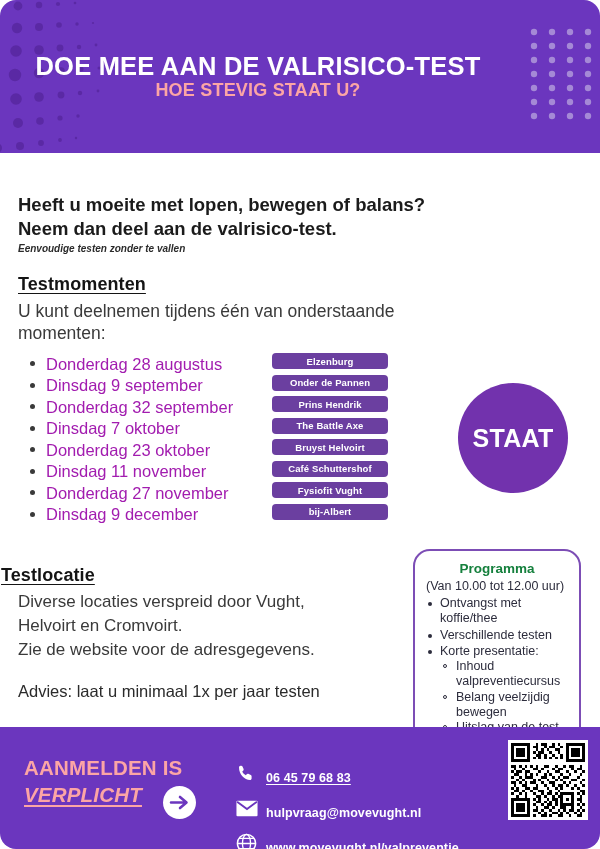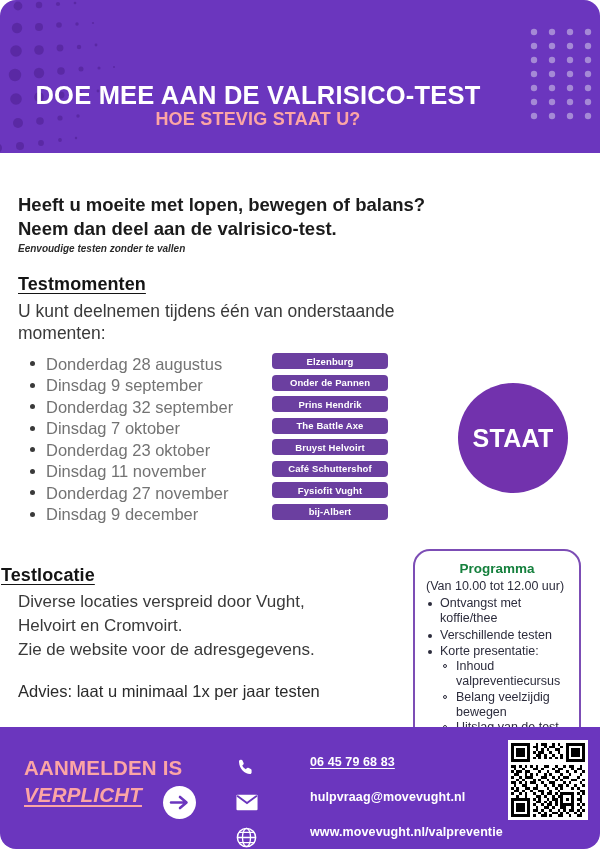--- a/index.html
+++ b/index.html
@@ -18,21 +18,20 @@
     background:#6B36BE;
     border-top-left-radius:16px;border-top-right-radius:16px;
     overflow:hidden;
   }
   .hdr-dots-left{position:absolute;left:-14px;top:-10px;width:150px;height:175px;}
   .hdr-dots-right{position:absolute;right:8px;top:26px;width:64px;height:104px;}
   .header-titles{
     position:absolute;left:0;top:0;width:516px;height:153px;
     display:flex;flex-direction:column;align-items:center;justify-content:center;
     gap:1px;
-    margin-top:29px;
   }
   .h-title{
     color:#ffffff;font-size:25.5px;font-weight:bold;letter-spacing:.2px;
     text-align:center;line-height:1;
   }
   .h-sub{
     color:#fca5a5;font-size:18px;font-weight:bold;letter-spacing:.2px;
     line-height:1;
   }
 
@@ -56,21 +55,21 @@
   .h-testmomenten{position:absolute;left:18px;top:121px;}
   .intro{
     position:absolute;left:18px;top:147px;width:450px;
     font-size:17.5px;color:#3a3a3a;line-height:1.28;font-weight:400;
   }
 
   
   .datelist{position:absolute;left:24px;top:200px;width:260px;margin:0;padding:0;list-style:none;}
   .datelist li{
     position:relative;padding-left:22px;
-    font-size:16.5px;color:#737373;line-height:1;height:21.5px;
+    font-size:16.5px;color:#a21caf;line-height:1;height:21.5px;
     display:flex;align-items:center;white-space:nowrap;
   }
   .datelist li:before{
     content:"";position:absolute;left:6px;top:50%;margin-top:-2.5px;
     width:5px;height:5px;border-radius:50%;background:#3a3a3a;
   }
 
   
   .badges{position:absolute;left:272px;top:200px;width:116px;}
   .badge{
@@ -147,21 +146,21 @@
   .cta-l1{font-size:20.5px;font-weight:bold;letter-spacing:.2px;line-height:1.1;}
   .cta-l2{
     font-size:20.5px;font-weight:bold;font-style:italic;
     text-decoration:underline;text-underline-offset:3px;
     letter-spacing:.2px;line-height:1.1;margin-top:4px;display:inline-block;
   }
   .cta-arrow{
     position:absolute;left:163px;top:59px;width:33px;height:33px;
   }
   .contacts{position:absolute;left:236px;top:28px;width:270px;}
-  .crow{display:flex;align-items:flex-start;height:30px;margin-bottom:5px;gap:44px;}
+  .crow{display:flex;align-items:flex-end;height:30px;margin-bottom:5px;}
   .cicon{width:30px;height:24px;display:flex;align-items:center;justify-content:flex-start;flex:none;}
   .ctext{
     color:#ffffff;font-size:12.5px;font-weight:bold;letter-spacing:.1px;
     white-space:nowrap;
   }
   .ctext.ul{text-decoration:underline;text-underline-offset:2px;}
   .qr{
     position:absolute;left:508px;top:740px;width:80px;height:80px;
     background:#ffffff;
   }

